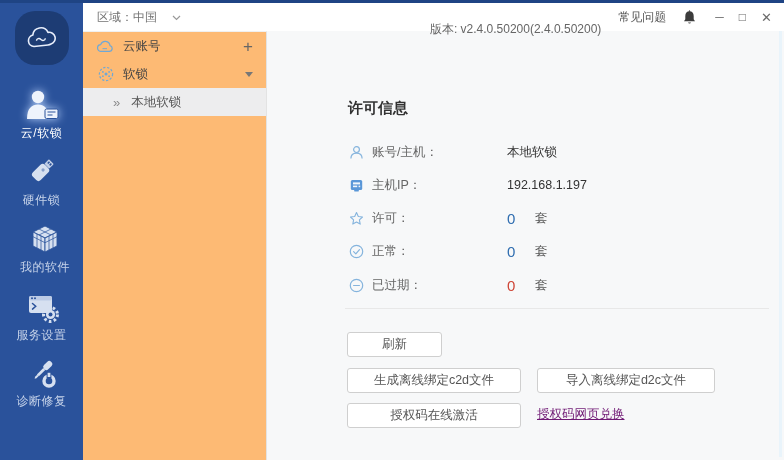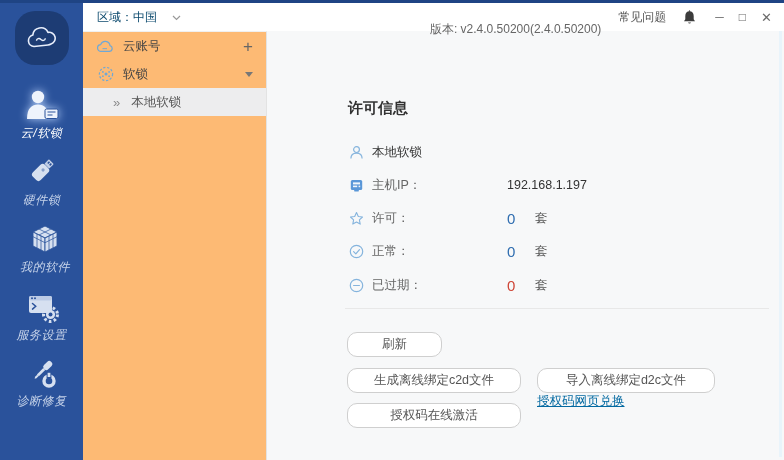--- a/index.html
+++ b/index.html
@@ -13,32 +13,32 @@
 
   
   .topstrip { position:absolute; left:0; top:0; width:784px; height:3px; background:#1f4484; z-index:6; }
 
   
   .sidebar { position:absolute; left:0; top:0; width:83px; height:460px; background:#2a529b; z-index:2; }
   .logo-wrap { position:absolute; top:11px; left:0; width:83px; display:flex; justify-content:center; }
   .logo-shape { width:54px; height:54px; background:#1d3c74; border-radius:20px;
                 display:flex; align-items:center; justify-content:center; }
   .nav-item { position:absolute; left:0; width:83px; text-align:center; color:#c6d3e9;
-              font-size:12px; cursor:pointer;font-style:italic; }
+              font-size:12px; cursor:pointer; }
   .nav-item .nicon { height:36px; display:flex; align-items:flex-end; justify-content:center; }
   .nav-item .nlabel { display:block; margin-top:4px; letter-spacing:.5px; }
   .nav-item.active { color:#ffffff; }
   .nav-item.active .nicon svg { filter:drop-shadow(0 0 5px rgba(190,215,255,.95)); }
   #nav0 { top:85px; } #nav1 { top:152px; } #nav2 { top:219px;padding-left:7px; } #nav3 { top:287px; } #nav4 { top:353px; }
 
   
   .titlebar { position:absolute; left:83px; top:3px; width:701px; height:28px; background:#ffffff;
               display:flex; align-items:center; justify-content:space-between;
               padding:0 12px 0 14px; z-index:3; }
-  .region { display:flex; align-items:center; gap:15px; font-size:12px; color:#0c4a6e; cursor:pointer; }
+  .region { display:flex; align-items:center; gap:15px; font-size:12px; color:#737373; cursor:pointer; }
   .tb-right { display:flex; align-items:center; gap:17px; }
   .tb-version { font-size:12px; color:#666;margin-top:24px; }
   .tb-faq { font-size:12px; color:#555; cursor:pointer; }
   .bell { display:flex; align-items:center; cursor:pointer; }
   .win-controls { display:flex; align-items:center; gap:15px; margin-left:2px; }
   .win-btn { font-size:12px; color:#6b6b6b; cursor:pointer; line-height:1; }
   .win-btn.close { font-size:13px; }
 
   
   .panel { position:absolute; left:83px; top:31px; width:184px; height:429px; background:#fdba74;
@@ -60,28 +60,28 @@
   #irow0 { top:111px; } #irow1 { top:144px; } #irow2 { top:177px; } #irow3 { top:210px; } #irow4 { top:244px; }
   .iicon { width:16px; height:16px; margin-right:8px; display:flex; align-items:center; justify-content:center; }
   .ilabel { width:135px; font-size:12.5px; color:#666; }
   .ival { min-width:28px; font-size:12.5px; color:#333; white-space:nowrap; }
   .ival.num { font-size:15px; }
   .ival.blue { color:#2f6db0; }
   .ival.red { color:#cf4637; }
   .iunit { font-size:12.5px; color:#555; }
   .divider { position:absolute; left:77px; top:277px; width:424px; height:1px; background:#e8e8e8; }
 
-  .btn { position:absolute; height:25px; background:#fff; border:1px solid #cfcfcf; border-radius:10px;
+  .btn { position:absolute; height:25px; background:#fff; border:1px solid #cfcfcf; border-radius:3px;
          font-size:12.5px; color:#555; display:flex; align-items:center; justify-content:center;
          cursor:pointer; font-family:inherit; }
   #btn-refresh  { left:79px;  top:301px; width:95px; }
   #btn-c2d      { left:79px;  top:337px; width:174px; }
   #btn-d2c      { left:269px; top:337px; width:178px; }
   #btn-activate { left:79px;  top:372px; width:174px; }
-  .weblink { position:absolute; left:269px; top:362px; font-size:12.5px; color:#0369a1;
+  .weblink { position:absolute; left:269px; top:375px; font-size:12.5px; color:#701a75;
              text-decoration:underline; cursor:pointer; }
 
   .scroll-track { position:absolute; right:2px; top:31px; bottom:3px; width:3px; background:#e9f4fb; }
 </style>
 </head>
 <body>
 
 <div class="app">
   <div class="topstrip"></div>
 
@@ -234,20 +234,21 @@
   <main class="content">
     <div class="content-title">许可信息</div>
 
     <div class="info-row" id="irow0">
       <span class="iicon">
         <svg width="15" height="15" viewBox="0 0 15 15" fill="none" stroke="#85b4dd" stroke-width="1.2">
           <circle cx="7.5" cy="4.6" r="2.9"></circle>
           <path d="M1.9 13.6 c0-4 2.4-5.4 5.6-5.4 s5.6 1.4 5.6 5.4"></path>
         </svg>
       </span>
+      <span class="ilabel">账号/主机：</span>
       <span class="ival">本地软锁</span>
     </div>
 
     <div class="info-row" id="irow1">
       <span class="iicon">
         <svg width="15" height="15" viewBox="0 0 15 15">
           <rect x="1.8" y="2" width="11.4" height="10" rx="1.5" fill="#5a97d8"></rect>
           <rect x="4" y="4.4" width="7" height="2" fill="#ffffff" opacity=".9"></rect>
           <rect x="4" y="7.6" width="4.2" height="1.6" fill="#ffffff" opacity=".9"></rect>
           <rect x="9.6" y="7.6" width="1.6" height="1.6" fill="#ffffff" opacity=".9"></rect>

